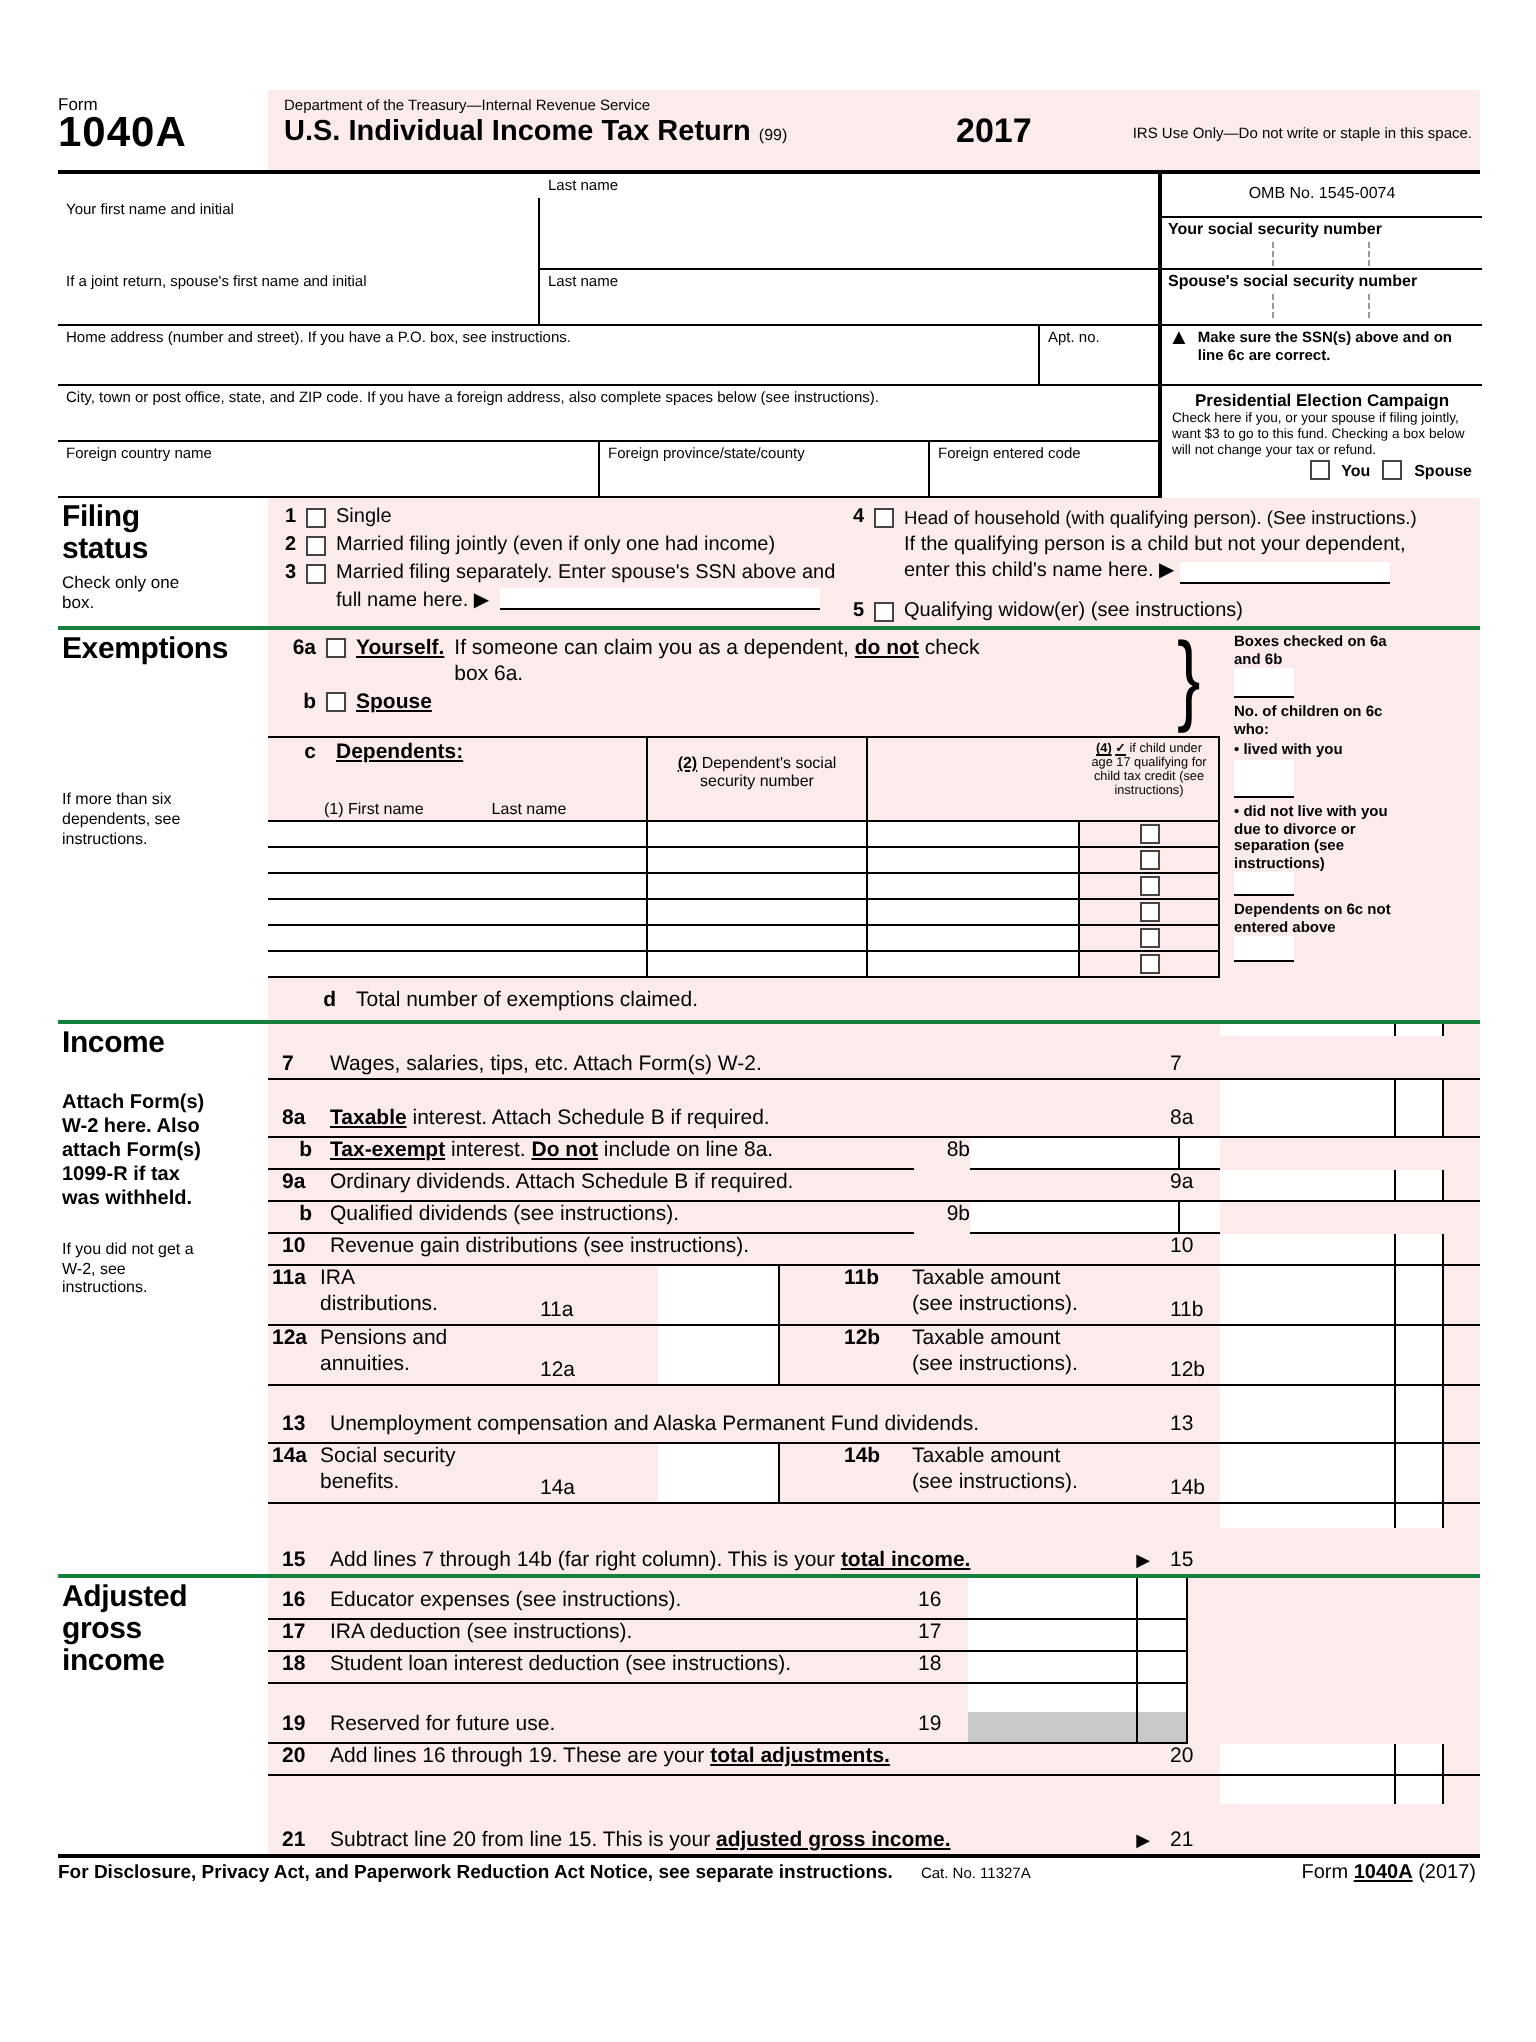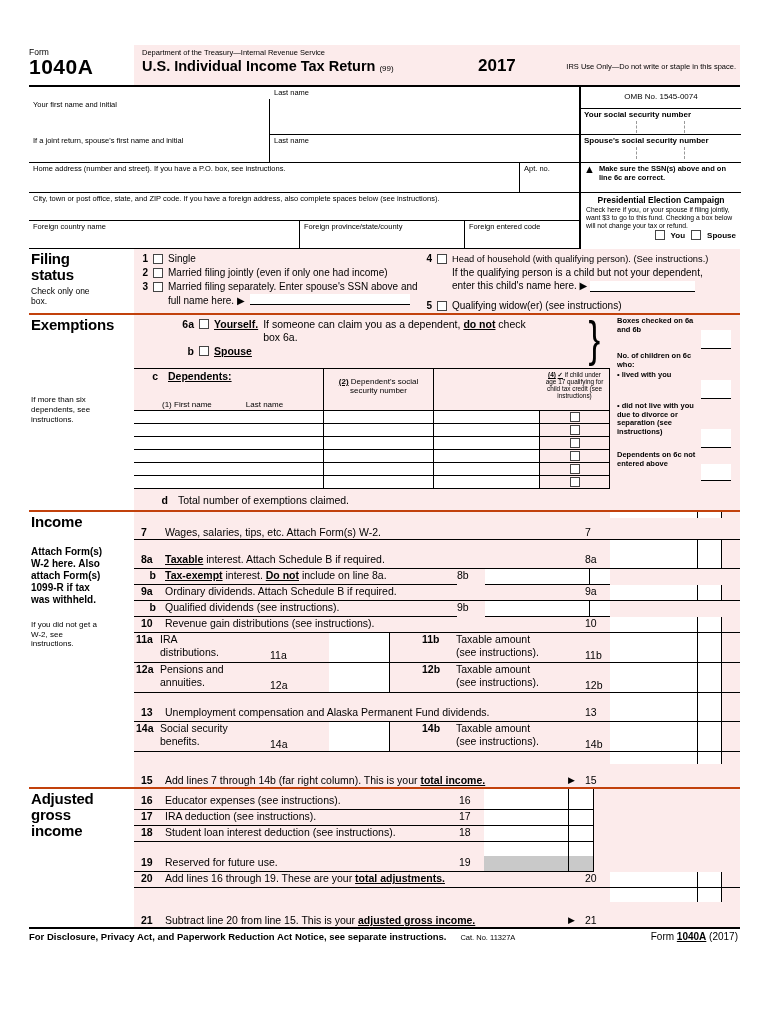--- a/index.html
+++ b/index.html
@@ -33,46 +33,46 @@
   .notice { background:var(--pink); font-size:7.5px; font-weight:bold; display:flex; gap:4px; padding:4px 3px 0 4px; }
   .tri { font-size:11px; line-height:10px; }
   .camp { background:var(--pink); }
   .camp-title { font-size:8.5px; font-weight:bold; text-align:center; padding-top:1px; }
   .camp-text { font-size:6.8px; line-height:8px; padding:1px 1px 0 2px; }
   .camp-boxes { display:flex; justify-content:flex-end; gap:6px; font-size:8px; font-weight:bold; align-items:center; padding:0 2px 2px 0; }
 
   .cb { width:10px; height:10px; border:1px solid #444; background:#fff; display:inline-block; flex:none; }
 
   
-  .sect { display:flex; border-top:2px solid #c2410c; }
+  .sect { display:flex; border-top:2px solid #15803d; }
   .gut { width:105px; padding:2px 6px 0 2px; }
   .gut h2 { font-size:15px; line-height:16px; font-weight:bold; letter-spacing:-0.2px; }
   .gut .note { font-size:8.5px; margin-top:3px; }
   .gut .noteb { font-size:10px; font-weight:bold; line-height:12px; margin-top:16px; }
   .gut .notes { font-size:8px; line-height:9.5px; margin-top:14px; }
   .content { width:606px; background:var(--pink); }
 
   
   .fs { display:flex; padding-top:3px; height:64px; font-size:10px; }
   .fs-col1 { width:284px; }
   .fs-col2 { width:322px; display:flex; flex-direction:column; }
   .fs-item { display:flex; gap:5px; line-height:14px; align-items:flex-start; }
   .fs-num { width:14px; font-weight:bold; text-align:right; flex:none; }
   .fs-item .cb { margin-top:2px; }
   .inline-line { display:inline-block; background:#fff; border-bottom:1px solid #000; height:11px; vertical-align:bottom; }
 
   
   .ex { display:flex; }
   .ex-main { width:476px; }
   .ex-right { width:130px; padding:2px 0 0 7px; font-size:7.5px; font-weight:bold; line-height:8.5px; }
-  .exr-item { display:flex; margin-bottom:3px; }
+  .exr-item { display:flex; margin-bottom:3px;flex-direction:column; }
   .exr-text { width:84px; }
   .exr-box { width:30px; height:19px; background:#fff; border-bottom:1.5px solid #000; margin-top:auto; }
   .exr-addbox { width:30px; height:26px; background:#fff; border:1.5px solid #000; }
-  .row6 { position:relative; height:53px; padding-top:3px; font-size:10.5px;padding-left:36px; }
+  .row6 { position:relative; height:53px; padding-top:3px; font-size:10.5px; }
   .r6line { display:flex; gap:5px; line-height:13px; }
   .r6num { width:24px; font-weight:bold; text-align:right; flex:none; }
   .r6line .cb { margin-top:1px; }
   .bracket { position:absolute; left:452px; top:-2px; font-size:50px; font-weight:300; line-height:52px; transform:scaleX(0.7); }
   .dep-table { border-top:1.5px solid #000; }
   .dep-hdr { display:flex; height:41px; }
   .dep-hdr > div { border-right:1px solid #000; }
   .dh1 { width:190px; display:flex; flex-direction:column; justify-content:space-between; padding:1px 0 1px 4px; }
   .dh1 .c-line { font-size:10.5px; display:flex; gap:10px; }
   .dh1 .c-num { font-weight:bold; width:20px; text-align:right; }
@@ -94,21 +94,21 @@
   .idesc { width:451px; display:flex; padding-left:5px; }
   .inum { width:26px; font-weight:bold; text-align:left; padding-left:2px; flex:none; }
   .inum.sub { text-align:right; padding-right:9px; }
   .itag { width:25px; flex:none; }
   .iamt { width:130px; flex:none; display:flex; }
   .amt-white { width:112px; background:#fff; border-right:1px solid #000; position:relative; }
   .amt-white .centline { position:absolute; left:87px; top:0; bottom:0; border-left:1px solid #000; }
   .amt-edge { width:18px; }
   .bb { border-bottom:1px solid #000; }
   .descline .idesc, .descline .subbox-wrap { border-bottom:1px solid #000; }
-  .subtag { font-weight:normal; width:28px; text-align:left; flex:none; }
+  .subtag { font-weight:normal; width:28px; text-align:right; flex:none; }
   .subbox { width:125px; background:#fff; position:relative; flex:none; }
   .subbox .centline { position:absolute; left:104px; top:0; bottom:0; border-left:1px solid #000; }
   .arrow { margin-left:auto; padding-right:10px; font-size:9px; }
   
   .split { display:flex; }
   .sp-left { width:256px; display:flex; border-right:1px solid #000; }
   .sp-text { width:110px; }
   .sp-sub { width:30px; margin-top:auto; }
   .sp-box { width:60px; background:#fff; margin-left:auto; }
   .sp-right { width:350px; display:flex; }

